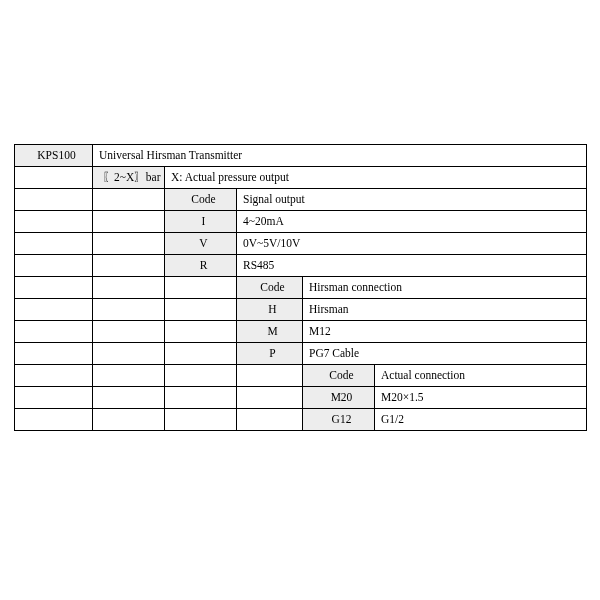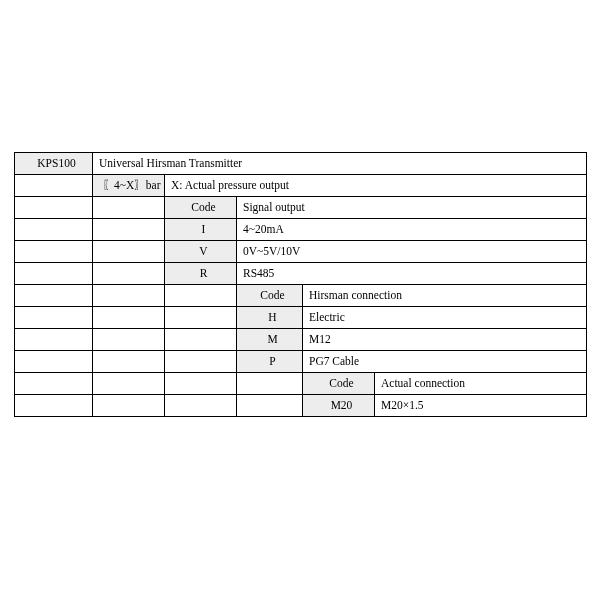--- a/index.html
+++ b/index.html
@@ -12,21 +12,21 @@
     height: 600px;
     font-family: "Liberation Serif", serif;
     color: #000000;
     position: relative;
     overflow: hidden;
   }
 
   #spec-table {
     position: absolute;
     left: 14px;
-    top: 152px;
+    top: 144px;
     width: 572px;
     border-collapse: collapse;
     table-layout: fixed;
     background: #ffffff;
   }
 
   #spec-table td {
     border: 1px solid #000000;
     height: 21px;
     padding: 0 0 0 6px;
@@ -74,21 +74,21 @@
       <col style="width:72px">
       <col style="width:212px">
   </colgroup>
   <tbody>
       <tr>
         <td class="shade center">KPS100</td>
         <td class="" colspan="5">Universal Hirsman Transmitter</td>
       </tr>
       <tr>
         <td class="vrule-only"></td>
-        <td class="shade center">〖4~X〗bar</td>
+        <td class="shade center">〖2~X〗bar</td>
         <td class="" colspan="4">X: Actual pressure output</td>
       </tr>
       <tr>
         <td class="vrule-only"></td>
         <td class="vrule-only"></td>
         <td class="shade center">Code</td>
         <td class="" colspan="3">Signal output</td>
       </tr>
       <tr>
         <td class="vrule-only"></td>
@@ -113,21 +113,21 @@
         <td class="vrule-only"></td>
         <td class="vrule-only"></td>
         <td class="shade center">Code</td>
         <td class="" colspan="2">Hirsman connection</td>
       </tr>
       <tr>
         <td class="vrule-only"></td>
         <td class="vrule-only"></td>
         <td class="vrule-only"></td>
         <td class="shade center">H</td>
-        <td class="" colspan="2">Electric</td>
+        <td class="" colspan="2">Hirsman</td>
       </tr>
       <tr>
         <td class="vrule-only"></td>
         <td class="vrule-only"></td>
         <td class="vrule-only"></td>
         <td class="shade center">M</td>
         <td class="" colspan="2">M12</td>
       </tr>
       <tr>
         <td class="vrule-only"></td>
@@ -145,14 +145,22 @@
         <td class="">Actual connection</td>
       </tr>
       <tr>
         <td class="vrule-only"></td>
         <td class="vrule-only"></td>
         <td class="vrule-only"></td>
         <td class="vrule-only"></td>
         <td class="shade center">M20</td>
         <td class="">M20×1.5</td>
       </tr>
+      <tr>
+        <td class="vrule-bottom"></td>
+        <td class="vrule-bottom"></td>
+        <td class="vrule-bottom"></td>
+        <td class="vrule-bottom"></td>
+        <td class="shade center">G12</td>
+        <td class="">G1/2</td>
+      </tr>
     </tbody>
 </table>
 
 </body></html>

